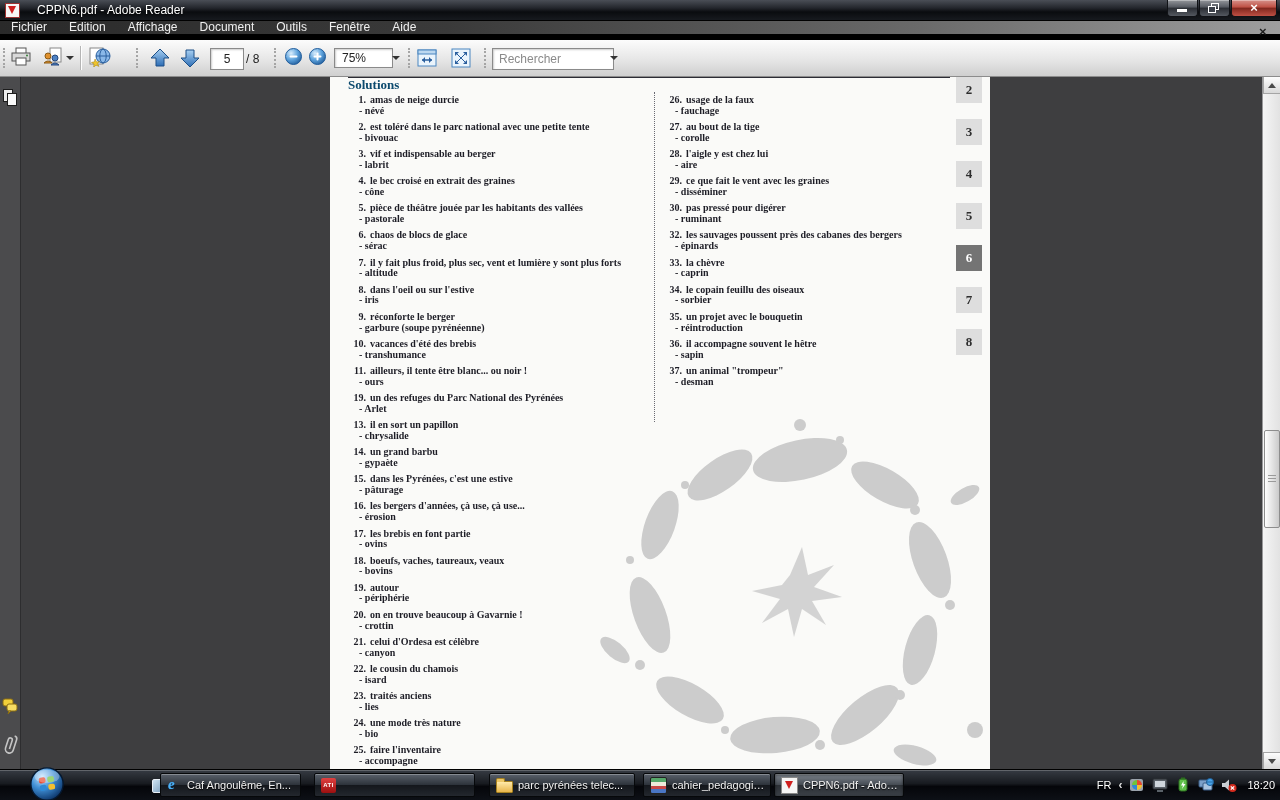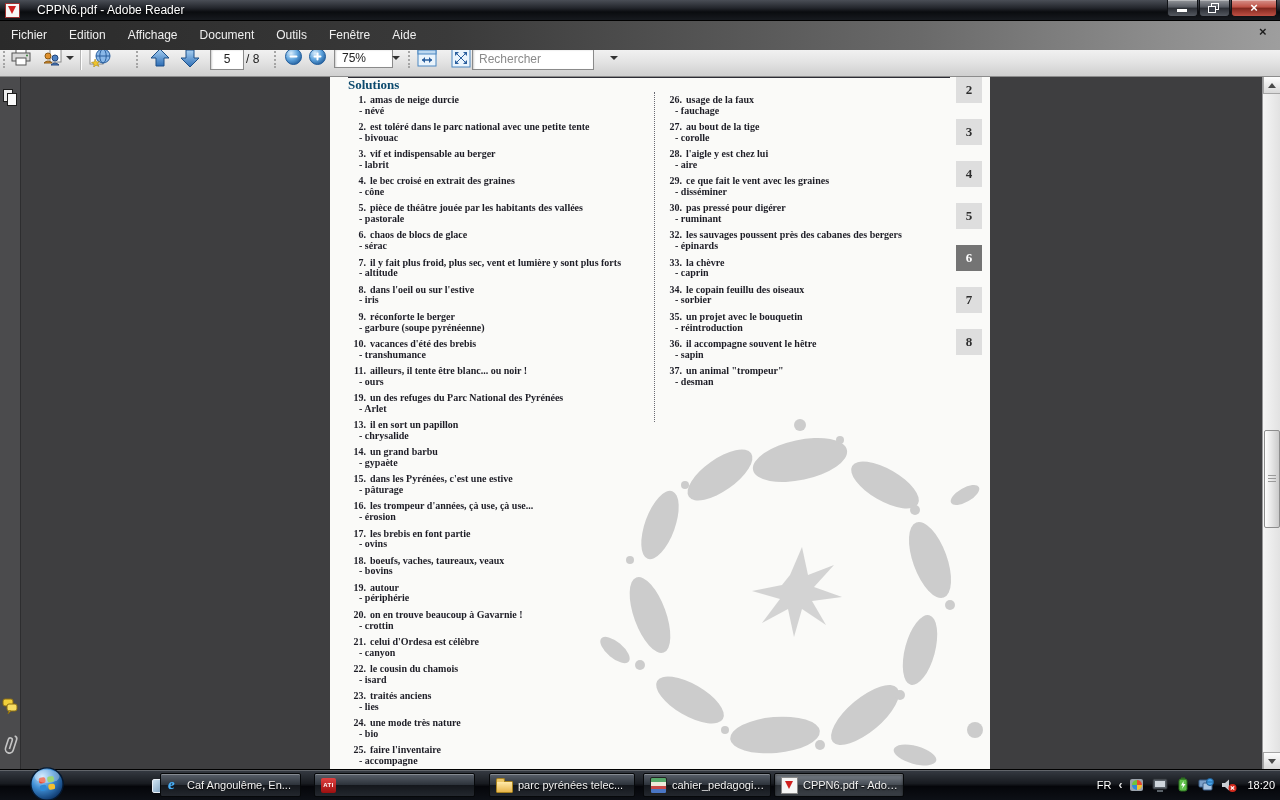--- a/index.html
+++ b/index.html
@@ -20,21 +20,21 @@
     background:#3c414a linear-gradient(rgba(255,255,255,.45),rgba(255,255,255,.12) 45%,rgba(0,0,0,.3) 50%,rgba(255,255,255,.12));
     position:relative;box-shadow:inset 0 1px 0 rgba(255,255,255,.35);}
   .wbtn.close{width:44px;background-color:#b5372a;}
   .wbtn-min::after{content:"";position:absolute;left:9px;bottom:4px;width:10px;height:3px;background:#fff;}
   .wbtn-res::before{content:"";position:absolute;left:11px;top:3px;width:6px;height:5px;border:1px solid #fff;}
   .wbtn-res::after{content:"";position:absolute;left:8px;top:6px;width:6px;height:5px;border:1px solid #fff;background:#3c414a;}
   .wbtn-x::after{content:"×";position:absolute;left:0;right:0;top:0;text-align:center;
     color:#fff;font:bold 13px/15px "Liberation Sans",sans-serif;}
 
   
-  #menubar{position:absolute;top:20px;left:0;right:0;height:30px;
+  #menubar{position:absolute;top:20px;left:0;right:0;height:14px;
     background:linear-gradient(90deg,#2a2a2a,#3a3a3a 35%,#6a6a6a 72%,#9e9e9e);
     display:flex;align-items:center;z-index:39;}
   .menu-item{color:#efefef;font-size:12px;padding:2px 11px;cursor:default;}
   #doc-close{position:absolute;right:7px;top:22px;width:14px;height:14px;z-index:41;}
   #doc-close::after{content:"×";color:#1c1c1c;font:bold 13px/14px "Liberation Sans",sans-serif;}
 
   
   #toolbar{position:absolute;top:40px;left:0;right:0;height:36px;
     background:linear-gradient(#fcfcfc,#e6e6e6 55%,#cfcfcf);border-bottom:1px solid #8c8c8c;z-index:38;}
   .grip{position:absolute;top:8px;width:3px;height:20px;border-left:2px dotted #a5a5a5;}
@@ -42,21 +42,21 @@
   .tico{position:absolute;top:7px;}
   .dd-arrow{position:absolute;top:16px;width:0;height:0;
     border-left:4px solid transparent;border-right:4px solid transparent;border-top:4px solid #333;}
   .tb-input{position:absolute;top:8px;height:18px;border:1px solid #8a8a8a;background:#fff;
     font:12px "Liberation Sans",sans-serif;color:#222;box-shadow:inset 1px 1px 2px #ccc;}
   #page-input{left:210px;width:28px;text-align:center;}
   #page-total{position:absolute;left:246px;top:12px;font-size:12px;color:#222;}
   #zoom-box{position:absolute;left:334px;top:8px;width:50px;height:18px;border:1px solid #8a8a8a;
     background:#fff;box-shadow:inset 1px 1px 2px #ccc;font:12px/18px "Liberation Sans",sans-serif;
     color:#222;padding-left:7px;}
-  #search-input{left:472px;width:112px;padding-left:6px;color:#0f172a;}
+  #search-input{left:492px;width:112px;padding-left:6px;color:#0f172a;}
   #search-input::placeholder{color:#8a8a8a;}
 
   
   #main{position:absolute;top:76px;left:0;height:694px;width:1280px;background:#3e3e40;overflow:hidden;}
   #nav-strip{position:absolute;left:0;top:0;bottom:0;width:20px;background:#4b4b4d;border-right:1px solid #2d2d2f;}
   .strip-ic{position:absolute;left:2px;}
 
   #pdf-page{position:absolute;left:330px;top:-6px;width:660px;height:700px;background:#fafaf8;}
   #doc-title{position:absolute;left:18px;top:7px;font:bold 13px "Liberation Serif",serif;color:#0c4a6e;}
   #title-rule{position:absolute;left:18px;top:5.5px;width:602px;height:2px;background:#2c2c34;}
@@ -408,21 +408,21 @@
         <div class="item">
           <div class="num">15.</div>
           <div class="ibody">
             <div class="clue">dans les Pyrénées, c'est une estive</div>
             <div class="ans">- pâturage</div>
           </div>
         </div>
         <div class="item">
           <div class="num">16.</div>
           <div class="ibody">
-            <div class="clue">les trompeur d'années, çà use, çà use...</div>
+            <div class="clue">les bergers d'années, çà use, çà use...</div>
             <div class="ans">- érosion</div>
           </div>
         </div>
         <div class="item">
           <div class="num">17.</div>
           <div class="ibody">
             <div class="clue">les brebis en font partie</div>
             <div class="ans">- ovins</div>
           </div>
         </div>

